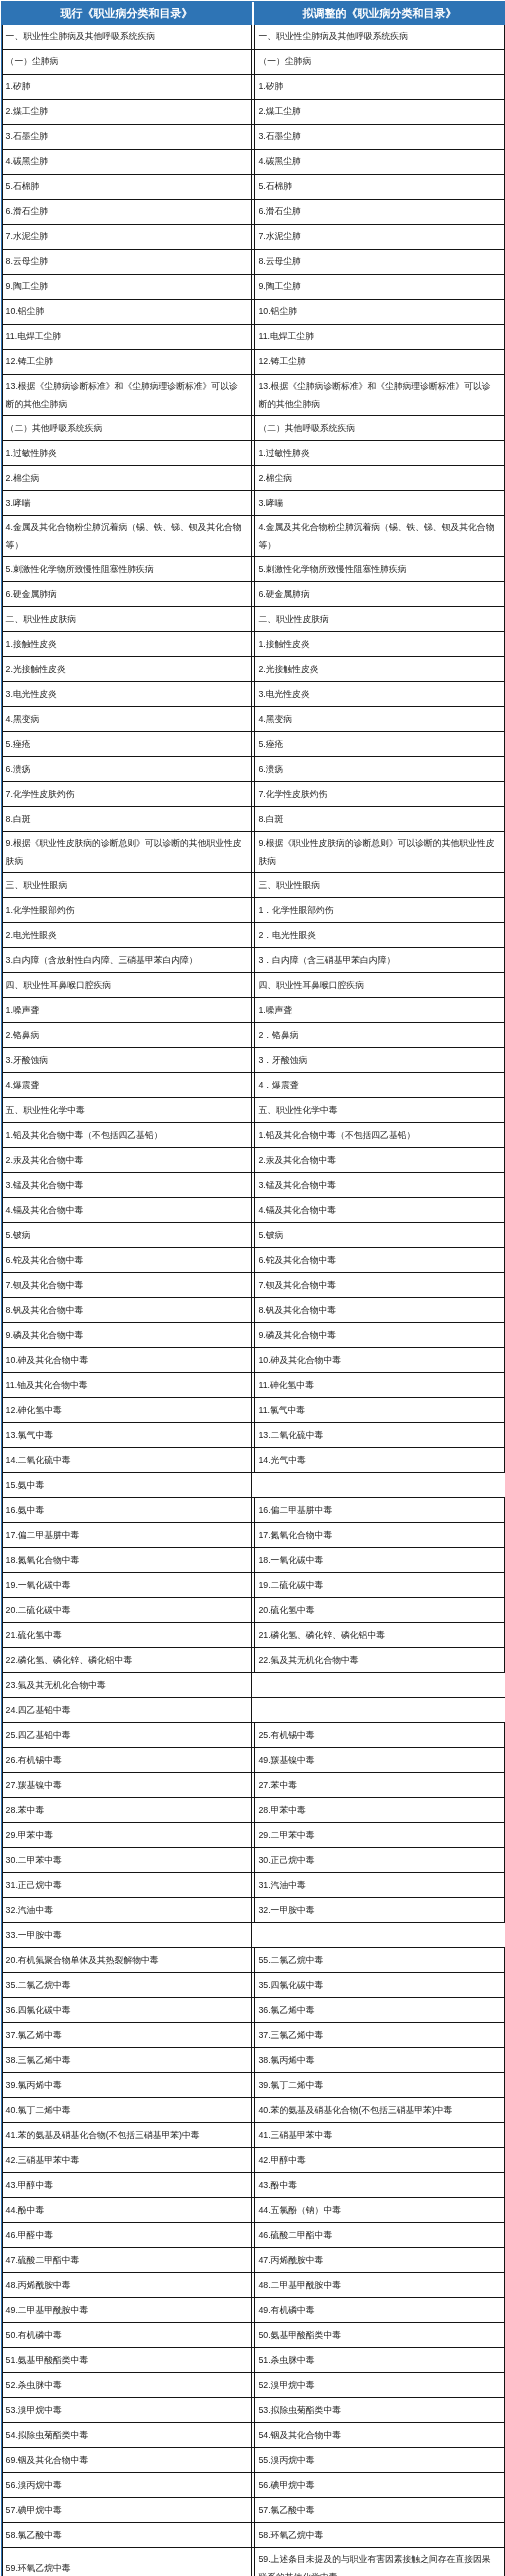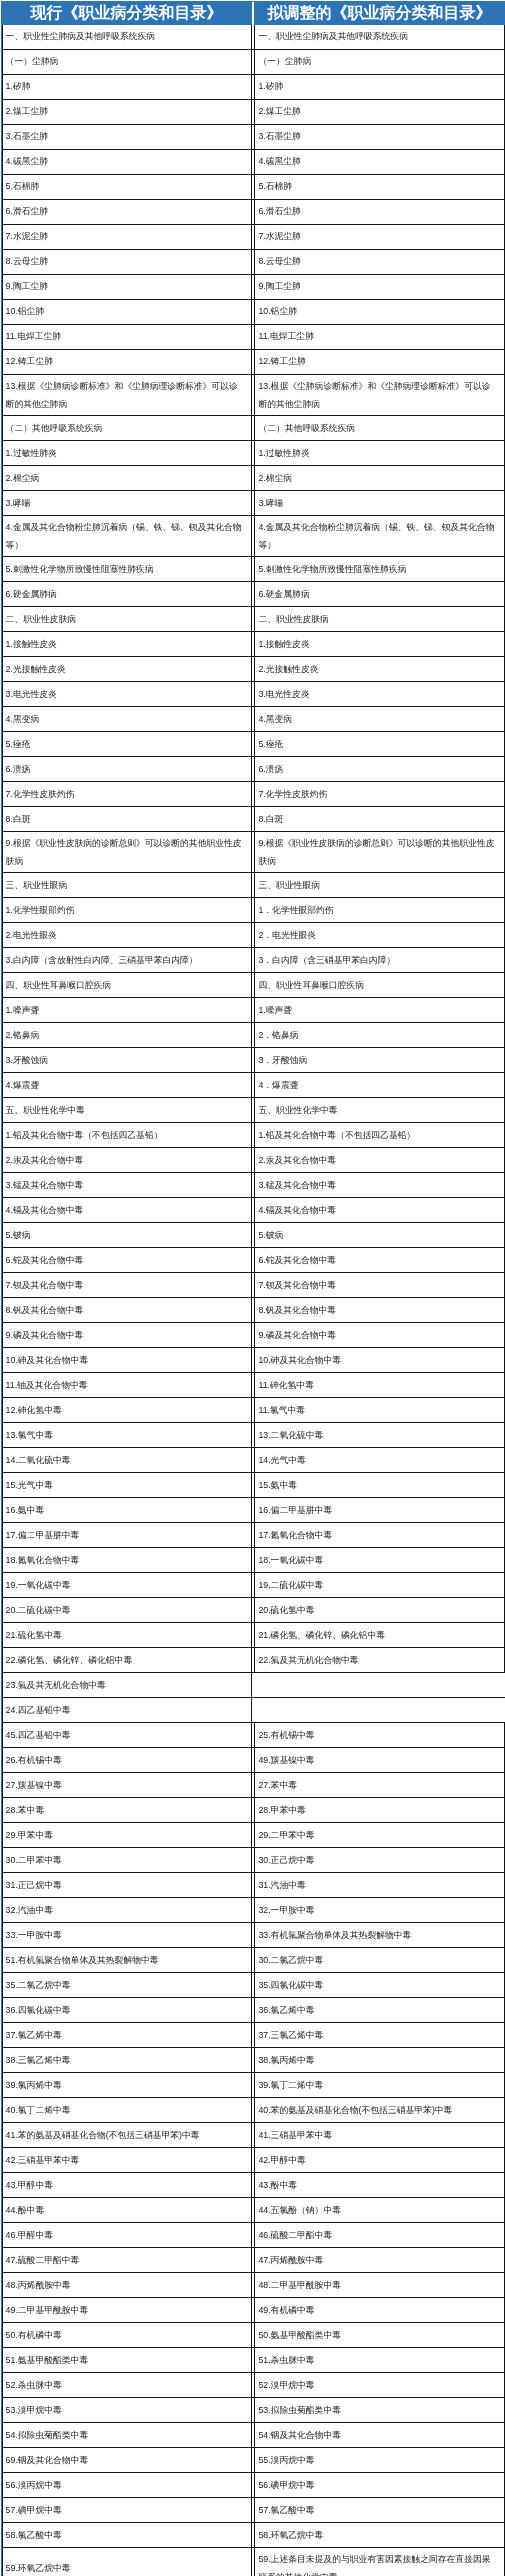--- a/index.html
+++ b/index.html
@@ -1,19 +1,19 @@
 <!DOCTYPE html>
 <html style="font-size:8.2px"><head>
 <meta charset="utf-8">
 <style>
   html,body{margin:0;padding:0;background:#ffffff;}
   body{width:506px;font-family:"Liberation Sans","DejaVu Sans",sans-serif;}
   .table-wrap{border:1.5px solid #2e74b5;margin:0.5px;background:#ffffff;}
   .hdr-row{display:grid;grid-template-columns:1fr 1fr;column-gap:2.6px;background:#ffffff;}
-  .hdr-cell{background:#2e74b5;color:#ffffff;font-weight:bold;font-size:16px;
+  .hdr-cell{background:#2e74b5;color:#ffffff;font-weight:bold;font-size:11px;
             min-height:23px;display:flex;align-items:center;justify-content:center;
             text-align:center;box-sizing:border-box;}
   .row{display:grid;grid-template-columns:1fr 1fr;column-gap:2.6px;border-bottom:1px solid #151515;}
   .cell{min-height:24px;display:flex;align-items:center;box-sizing:border-box;
         font-size:8.8px;color:#1a1a1a;line-height:2.05;padding:2.1px 5.2px 2.1px 3.1px;}
   .cell-l{border-right:1px solid #151515;border-left:1px solid #151515;}
   .cell-r{border-left:1px solid #151515;border-right:1px solid #151515;}
 </style>
 </head>
 <body>
@@ -242,21 +242,20 @@
       </div>
       <div class="row">
         <div class="cell cell-l">13.氯气中毒</div>
         <div class="cell cell-r">13.二氧化硫中毒</div>
       </div>
       <div class="row">
         <div class="cell cell-l">14.二氧化硫中毒</div>
         <div class="cell cell-r">14.光气中毒</div>
       </div>
       <div class="row">
-        <div class="cell cell-l">15.光气中毒</div>
         <div class="cell cell-r">15.氨中毒</div>
       </div>
       <div class="row">
         <div class="cell cell-l">16.氨中毒</div>
         <div class="cell cell-r">16.偏二甲基肼中毒</div>
       </div>
       <div class="row">
         <div class="cell cell-l">17.偏二甲基肼中毒</div>
         <div class="cell cell-r">17.氮氧化合物中毒</div>
       </div>
@@ -280,21 +279,21 @@
         <div class="cell cell-l">22.磷化氢、磷化锌、磷化铝中毒</div>
         <div class="cell cell-r">22.氟及其无机化合物中毒</div>
       </div>
       <div class="row">
         <div class="cell cell-l">23.氟及其无机化合物中毒</div>
       </div>
       <div class="row">
         <div class="cell cell-r">24.四乙基铅中毒</div>
       </div>
       <div class="row">
-        <div class="cell cell-l">45.四乙基铅中毒</div>
+        <div class="cell cell-l">25.四乙基铅中毒</div>
         <div class="cell cell-r">25.有机锡中毒</div>
       </div>
       <div class="row">
         <div class="cell cell-l">26.有机锡中毒</div>
         <div class="cell cell-r">49.羰基镍中毒</div>
       </div>
       <div class="row">
         <div class="cell cell-l">27.羰基镍中毒</div>
         <div class="cell cell-r">27.苯中毒</div>
       </div>
@@ -313,25 +312,24 @@
       <div class="row">
         <div class="cell cell-l">31.正己烷中毒</div>
         <div class="cell cell-r">31.汽油中毒</div>
       </div>
       <div class="row">
         <div class="cell cell-l">32.汽油中毒</div>
         <div class="cell cell-r">32.一甲胺中毒</div>
       </div>
       <div class="row">
         <div class="cell cell-l">33.一甲胺中毒</div>
-        <div class="cell cell-r">33.有机氟聚合物单体及其热裂解物中毒</div>
-      </div>
-      <div class="row">
-        <div class="cell cell-l">51.有机氟聚合物单体及其热裂解物中毒</div>
-        <div class="cell cell-r">30.二氯乙烷中毒</div>
+      </div>
+      <div class="row">
+        <div class="cell cell-l">20.有机氟聚合物单体及其热裂解物中毒</div>
+        <div class="cell cell-r">55.二氯乙烷中毒</div>
       </div>
       <div class="row">
         <div class="cell cell-l">35.二氯乙烷中毒</div>
         <div class="cell cell-r">35.四氯化碳中毒</div>
       </div>
       <div class="row">
         <div class="cell cell-l">36.四氯化碳中毒</div>
         <div class="cell cell-r">36.氯乙烯中毒</div>
       </div>
       <div class="row">

